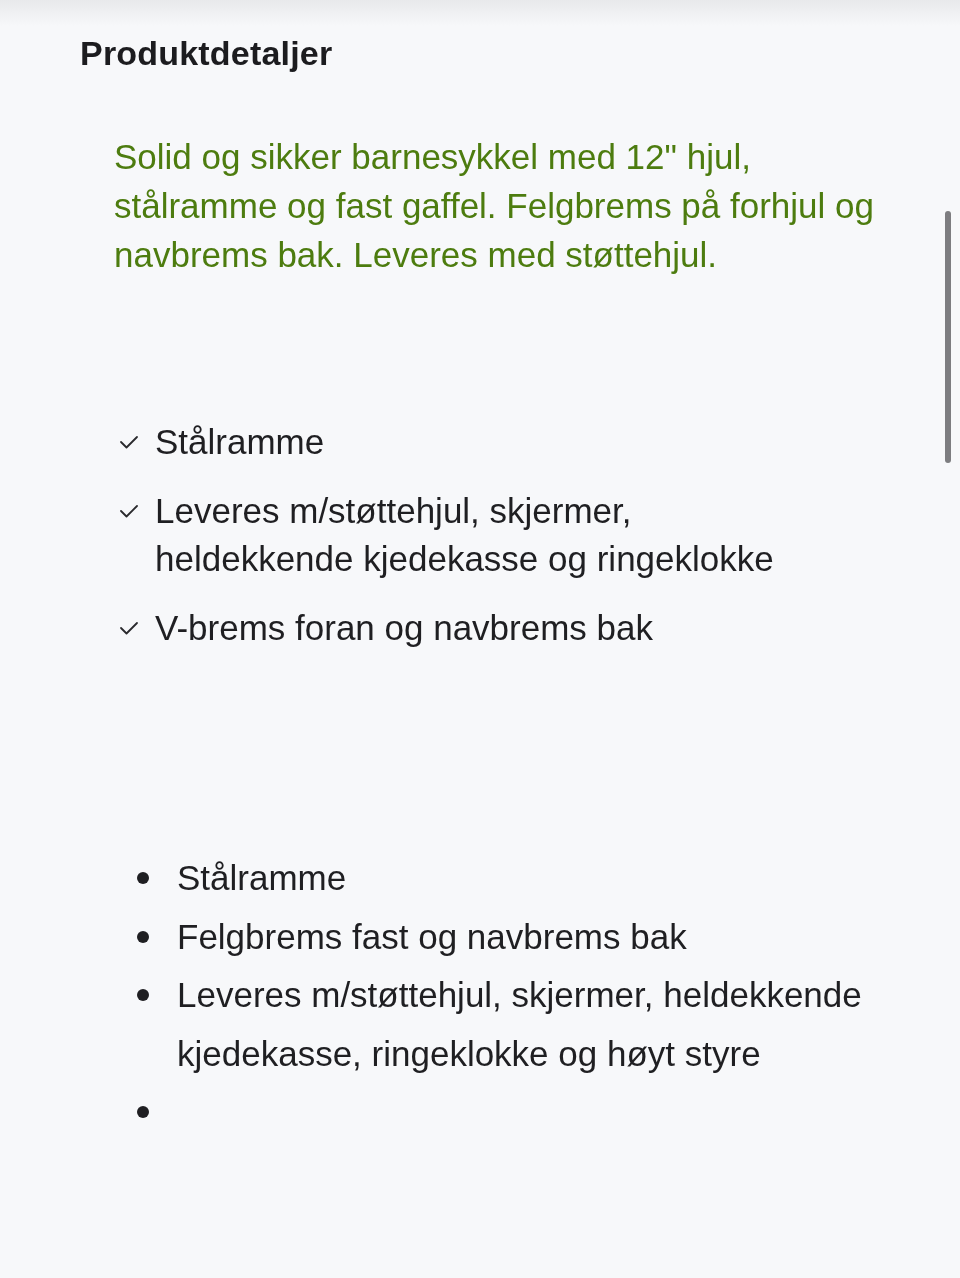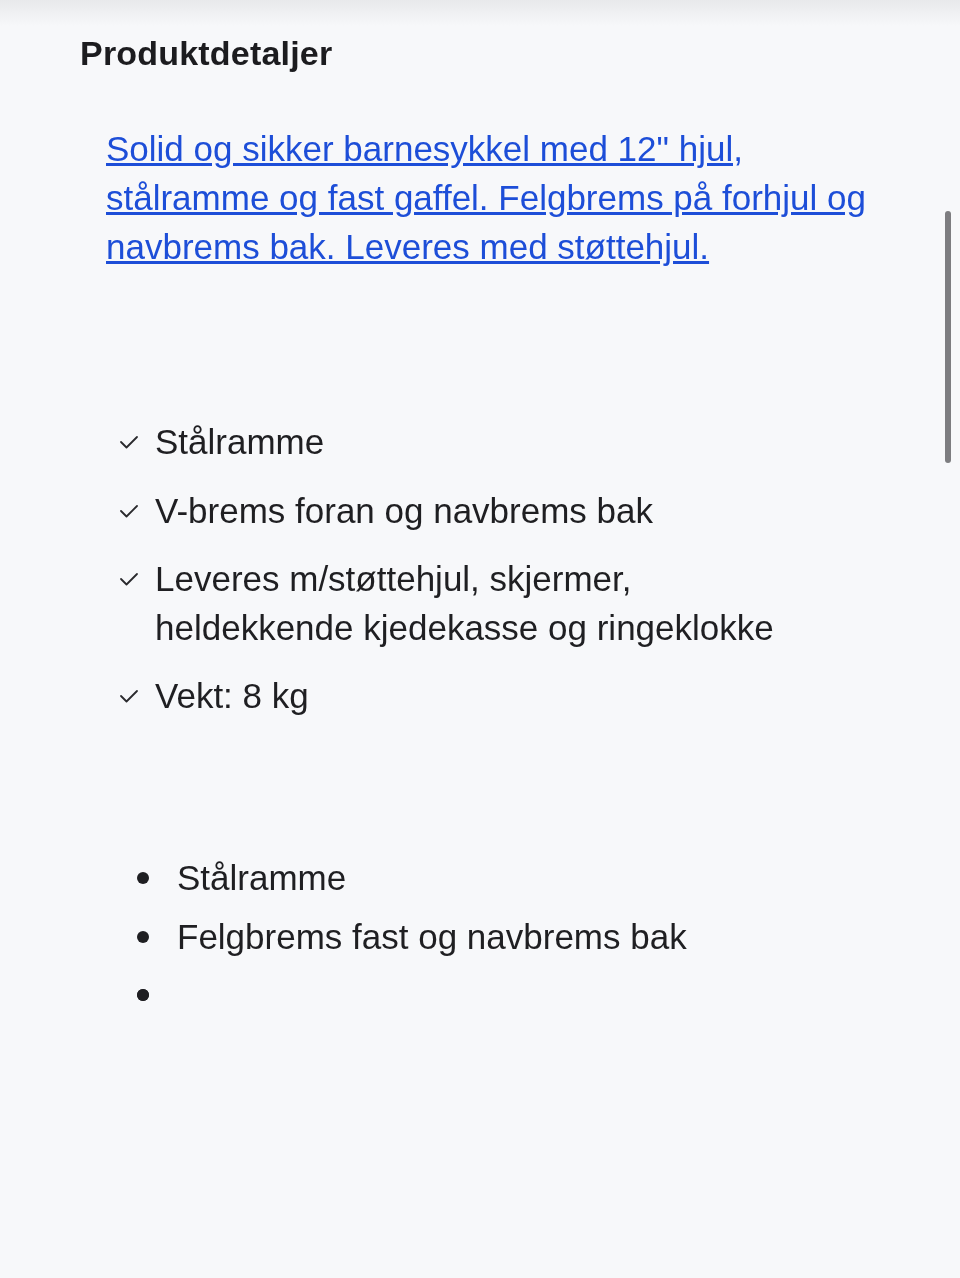--- a/index.html
+++ b/index.html
@@ -36,25 +36,24 @@
     font-weight: bold;
     letter-spacing: 0.2px;
     line-height: 42px;
     color: #1c1c1f;
   }
   .description {
     position: absolute;
     left: 98px;
     top: 112px;
     width: 780px;
-    margin: 8px;
+    margin: 16px;
     font-size: 35px;
     line-height: 49px;
-    color: #1d4ed8;
-    text-decoration: underline;
+    color: #4d7c0f;
   }
   .check-list {
     position: absolute;
     left: 118px;
     top: 414px;
     width: 720px;
     margin: 0;
     padding: 0;
     list-style: none;
     font-size: 35px;
@@ -122,47 +121,42 @@
     <li>
       <svg class="check-icon" viewBox="0 0 22 22">
           <path d="M3 11 L8.5 16.5 L19 6" fill="none" stroke="#2a2a2d" stroke-width="1.8" stroke-linecap="round" stroke-linejoin="round"></path>
         </svg>
       <span>Stålramme</span>
     </li>
     <li>
       <svg class="check-icon" viewBox="0 0 22 22">
           <path d="M3 11 L8.5 16.5 L19 6" fill="none" stroke="#2a2a2d" stroke-width="1.8" stroke-linecap="round" stroke-linejoin="round"></path>
         </svg>
-      <span>V-brems foran og navbrems bak</span>
-    </li>
-    <li>
-      <svg class="check-icon" viewBox="0 0 22 22">
-          <path d="M3 11 L8.5 16.5 L19 6" fill="none" stroke="#2a2a2d" stroke-width="1.8" stroke-linecap="round" stroke-linejoin="round"></path>
-        </svg>
       <span>Leveres m/støttehjul, skjermer, heldekkende kjedekasse og ringeklokke</span>
     </li>
     <li>
       <svg class="check-icon" viewBox="0 0 22 22">
           <path d="M3 11 L8.5 16.5 L19 6" fill="none" stroke="#2a2a2d" stroke-width="1.8" stroke-linecap="round" stroke-linejoin="round"></path>
         </svg>
-      <span>Vekt: 8 kg</span>
+      <span>V-brems foran og navbrems bak</span>
     </li>
   </ul>
 
   <ul class="bullet-list">
     <li>
       <span class="bullet-icon"></span>
       <span>Stålramme</span>
     </li>
     <li>
       <span class="bullet-icon"></span>
       <span>Felgbrems fast og navbrems bak</span>
     </li>
     <li>
       <span class="bullet-icon"></span>
+      <span>Leveres m/støttehjul, skjermer, heldekkende kjedekasse, ringeklokke og høyt styre</span>
     </li>
     <li>
       <span class="bullet-icon"></span>
     </li>
   </ul>
 
 </main>
 
 <div class="scrollbar-thumb"></div>
 

